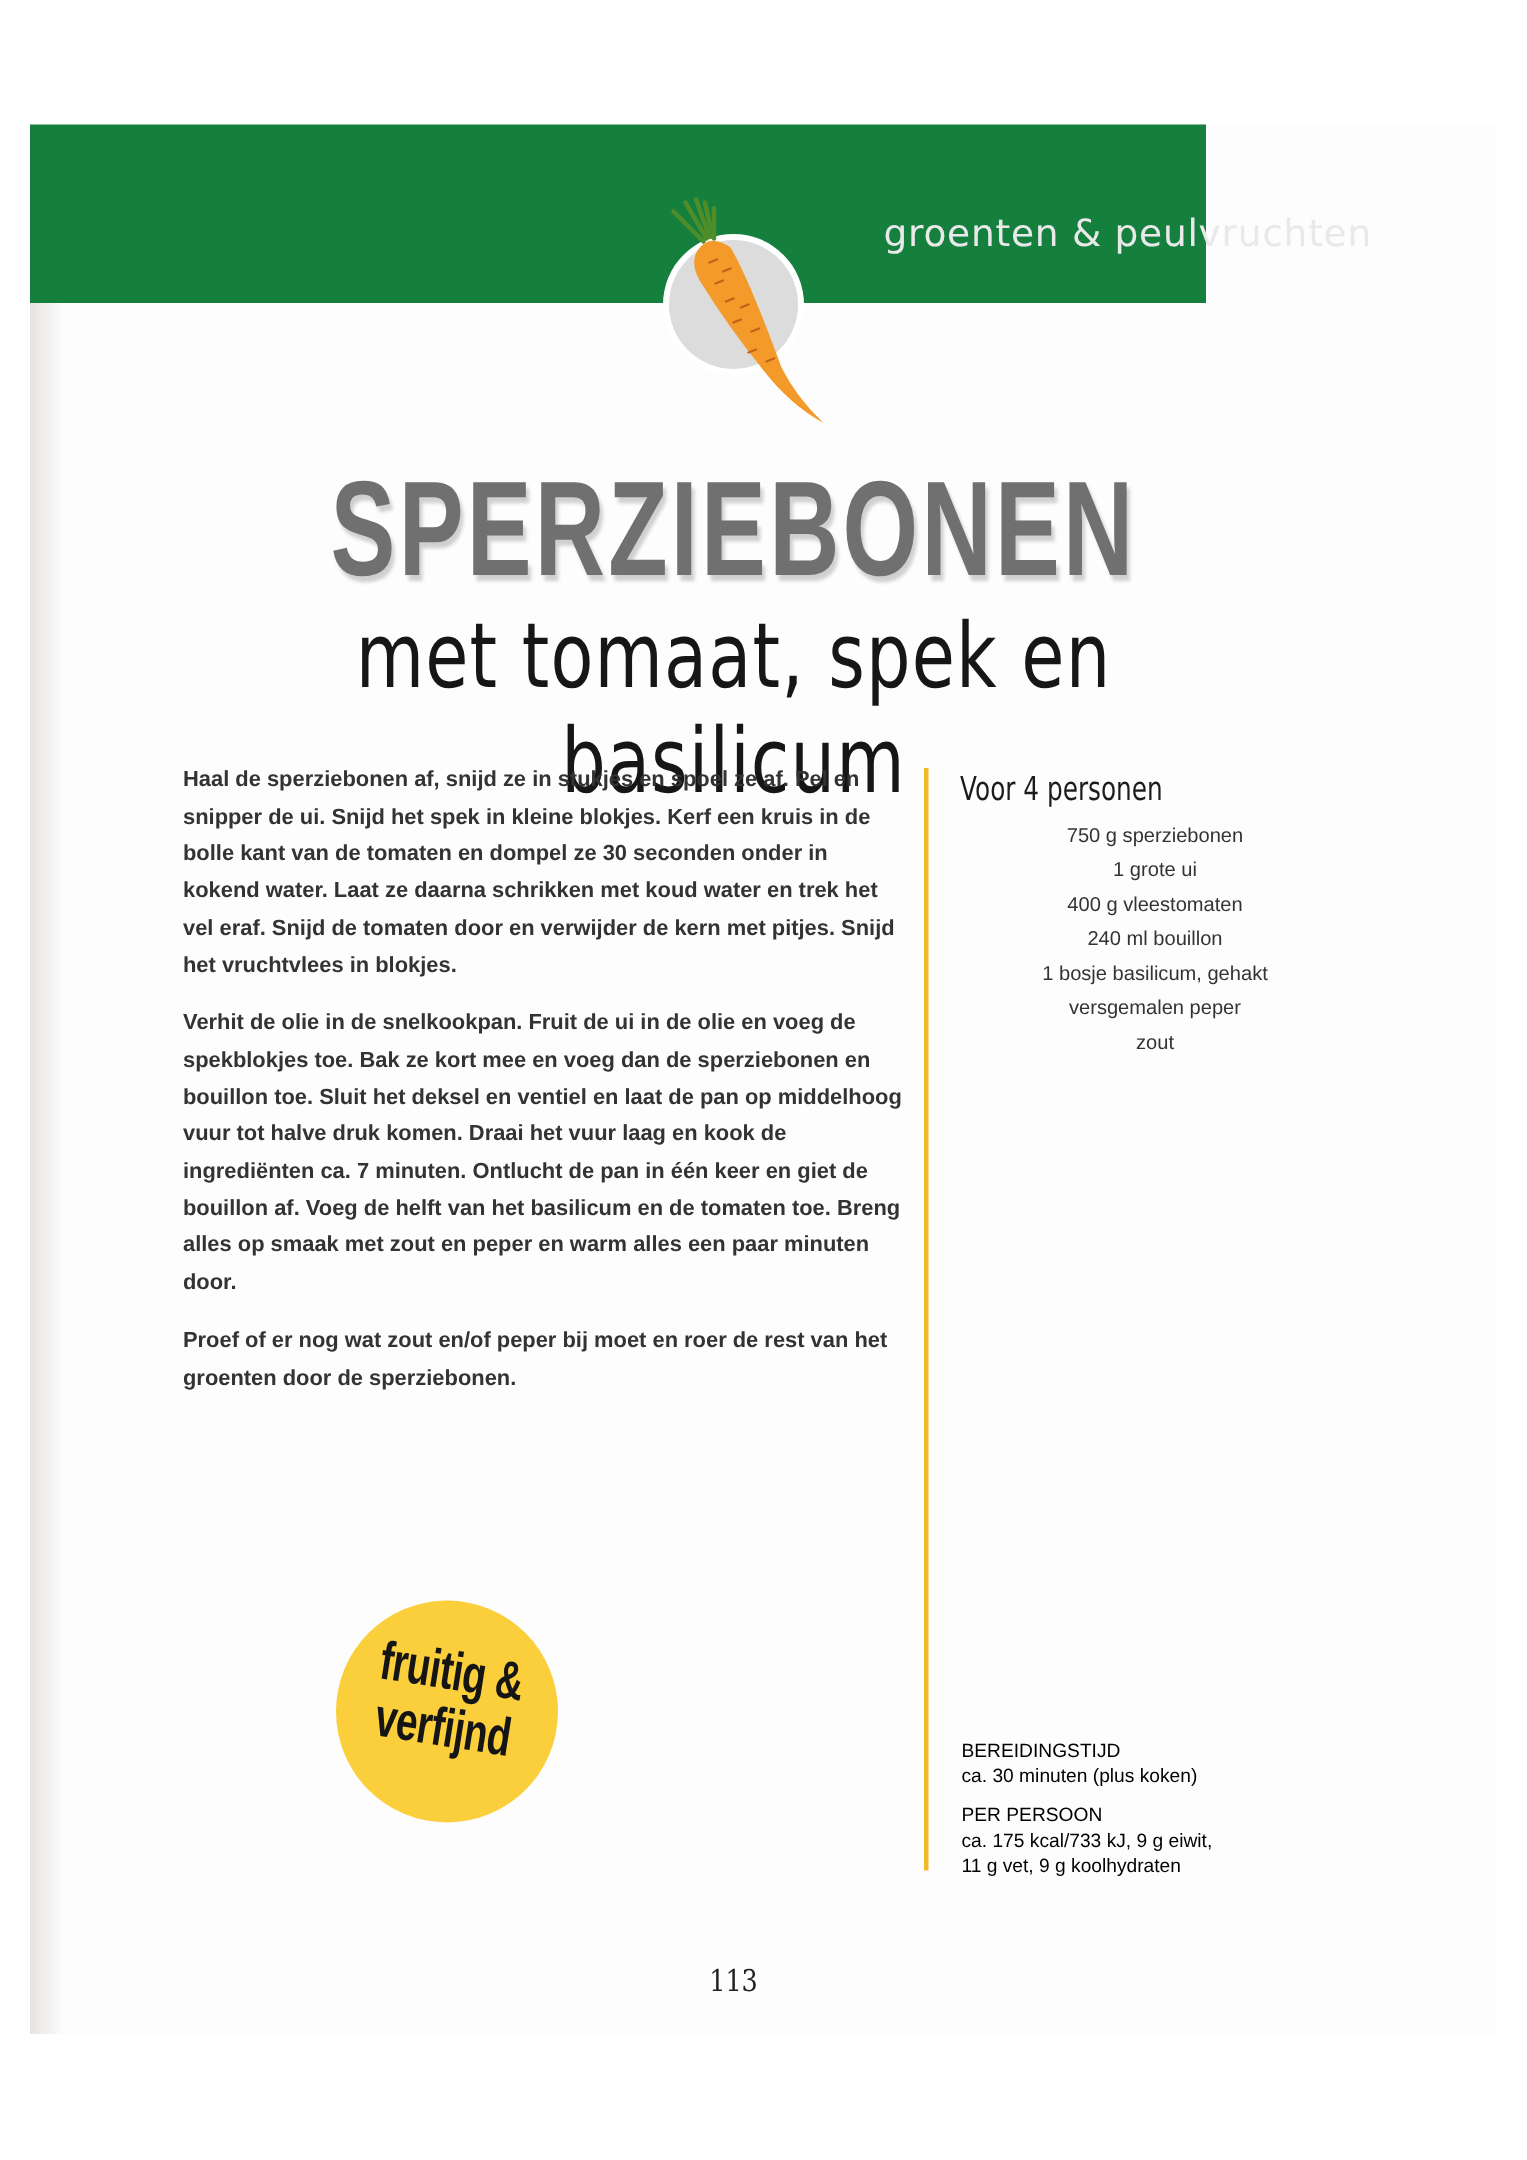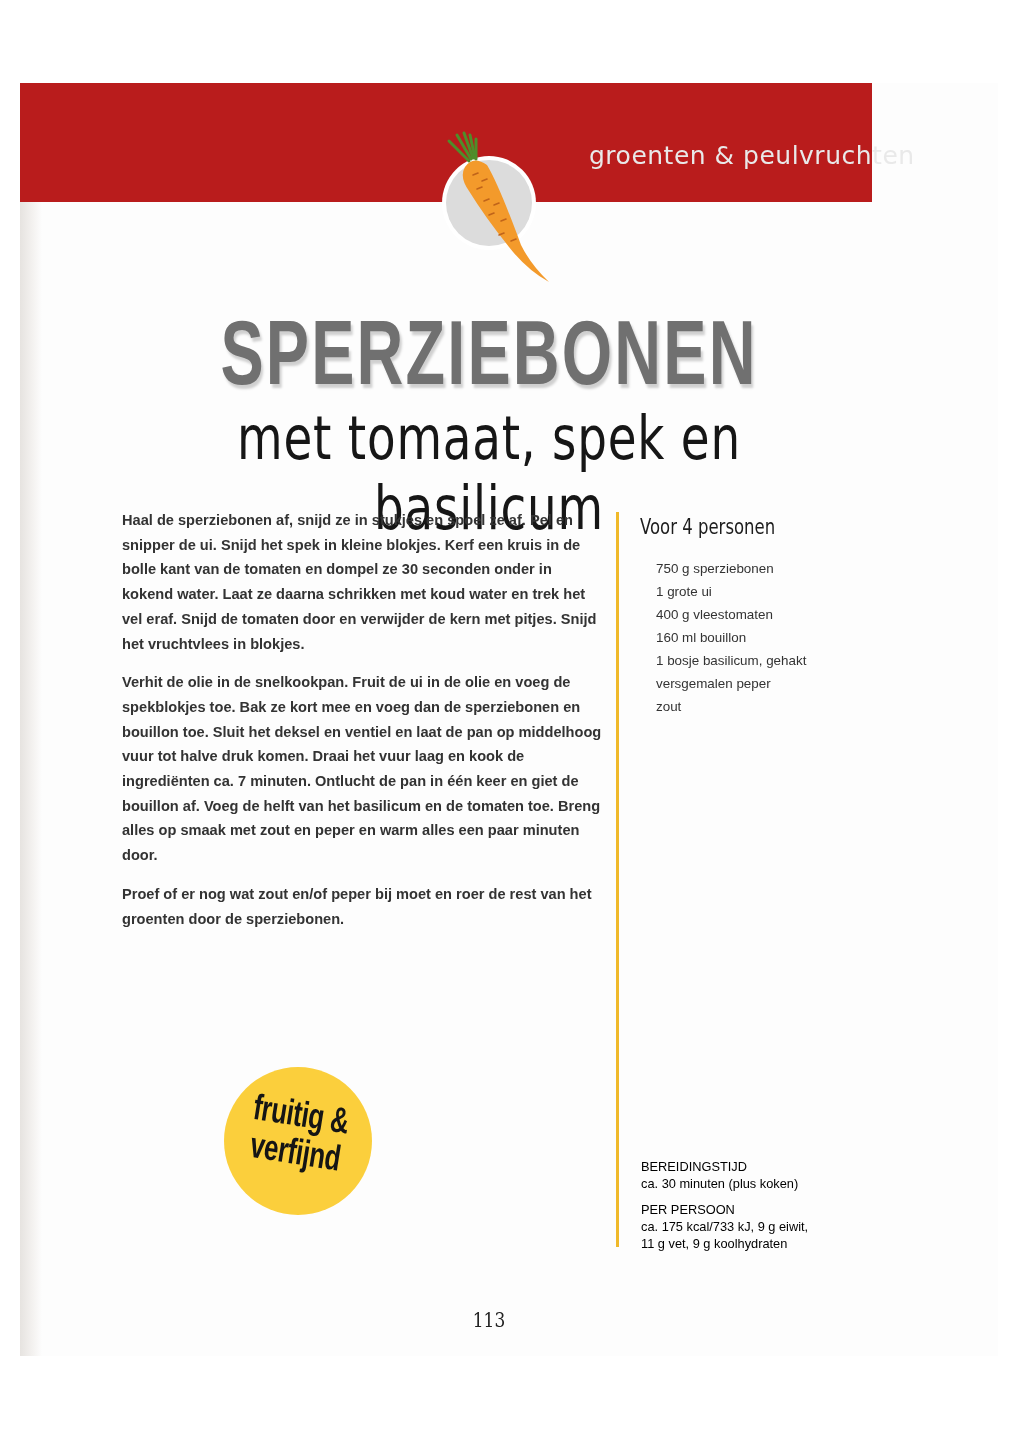--- a/index.html
+++ b/index.html
@@ -18,22 +18,22 @@
     }
     .page-spine {
       position: absolute;
       left: 0; top: 119px;
       width: 22px; height: 1154px;
       background: linear-gradient(to right, #e6e3e0 0%, #f3f1ef 55%, #fdfdfd 100%);
     }
     .header-band {
       position: absolute;
       left: 0; top: 0;
-      width: 852px; height: 119px;
-      background: #b91c1c;
+      width: 784px; height: 119px;
+      background: #15803d;
     }
     .category-label {
       position: absolute;
       left: 569px; top: 58px;
       color: #e9e9e9;
       font-family: "DejaVu Sans", sans-serif;
       font-size: 25px;
       letter-spacing: 0.5px;
       font-weight: normal;
       white-space: nowrap;
@@ -98,21 +98,21 @@
     .ingredients-heading {
       font-family: "DejaVu Sans", sans-serif;
       font-size: 22px;
       line-height: 28px;
       color: #1c1c1c;
       transform: scaleX(0.75);
       transform-origin: 0 0;
       white-space: nowrap;
       margin-bottom: 4px;
     }
-    .ingredients ul { list-style: none; margin: 16px; padding: 0; }
+    .ingredients ul { list-style: none; margin: 2px; padding: 0; text-align: center; }
     .ingredients li {
       font-size: 13.4px;
       line-height: 23px;
     }
     .meta {
       position: absolute;
       left: 621px; top: 1075px;
       width: 220px;
       color: #000000;
       font-family: Liberation Sans, sans-serif;
@@ -197,21 +197,21 @@
   </div>
 
   <div class="side-rule"></div>
 
   <div class="ingredients">
     <div class="ingredients-heading">Voor 4 personen</div>
     <ul>
       <li>750 g sperziebonen</li>
       <li>1 grote ui</li>
       <li>400 g vleestomaten</li>
-      <li>160 ml bouillon</li>
+      <li>240 ml bouillon</li>
       <li>1 bosje basilicum, gehakt</li>
       <li>versgemalen peper</li>
       <li>zout</li>
     </ul>
   </div>
 
   <div class="meta">
     <div class="block">
       <div class="label">BEREIDINGSTIJD</div>
       <div>ca. 30 minuten (plus koken)</div>

